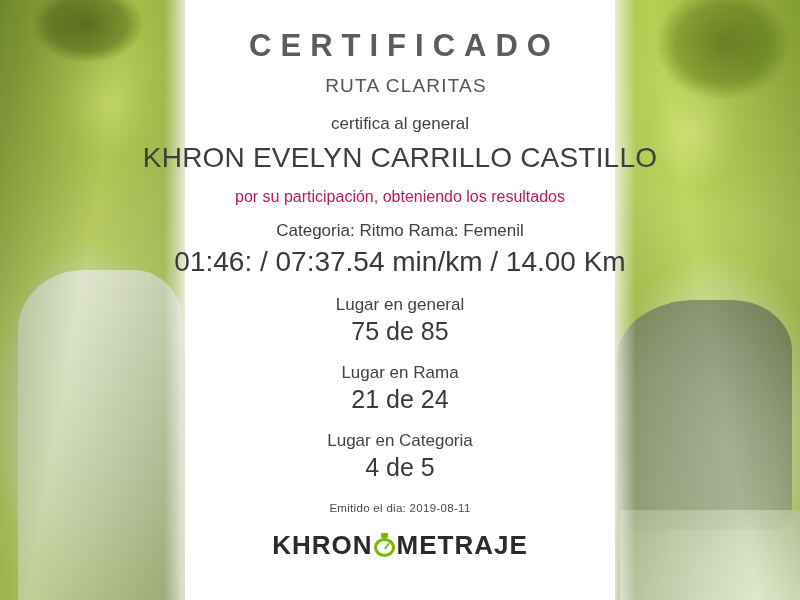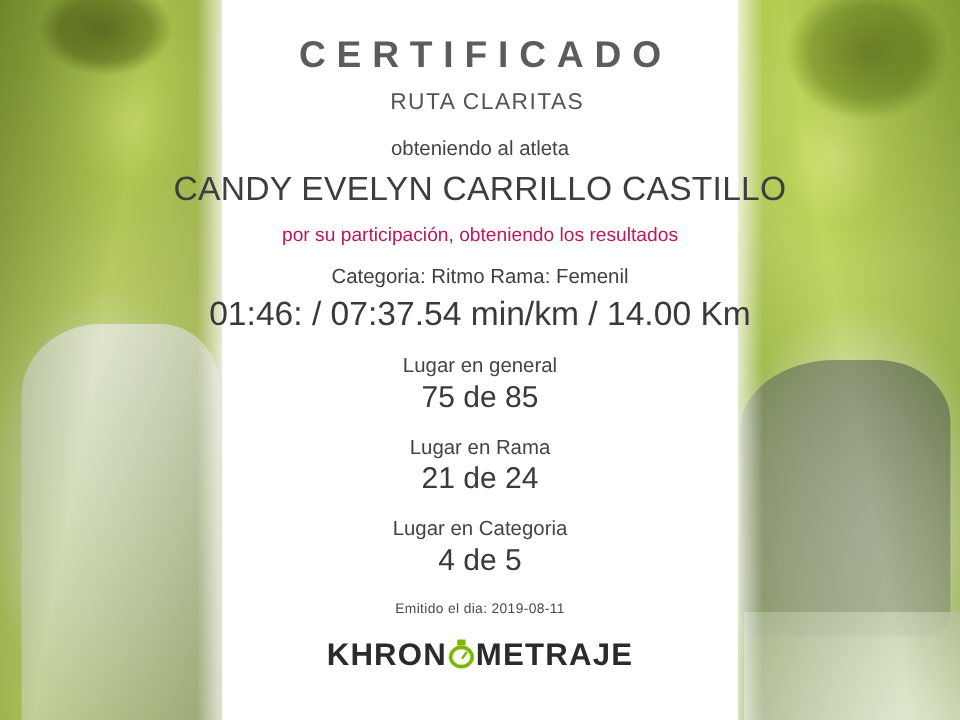--- a/index.html
+++ b/index.html
@@ -245,22 +245,22 @@
     <div class="shorts"></div>
     <div class="shade"></div>
   </div>
 
   <div class="card"></div>
 
   <div class="content">
 
     <div class="title">CERTIFICADO</div>
     <div class="subtitle">RUTA CLARITAS</div>
-    <div class="certifies">obteniendo al atleta</div>
-    <div class="athlete">CANDY EVELYN CARRILLO  CASTILLO</div>
+    <div class="certifies">certifica al general</div>
+    <div class="athlete">KHRON EVELYN CARRILLO  CASTILLO</div>
     <div class="participation">por su participación, obteniendo los resultados</div>
     <div class="category-line">Categoria: Ritmo Rama: Femenil</div>
 
     <div class="metrics-value">01:46: / 07:37.54 min/km / 14.00 Km</div>
 
     <div class="rank-label">Lugar en general</div>
     <div class="rank-value">75 de 85</div>
 
     <div class="rank-label">Lugar en Rama</div>
     <div class="rank-value">21 de 24</div>

